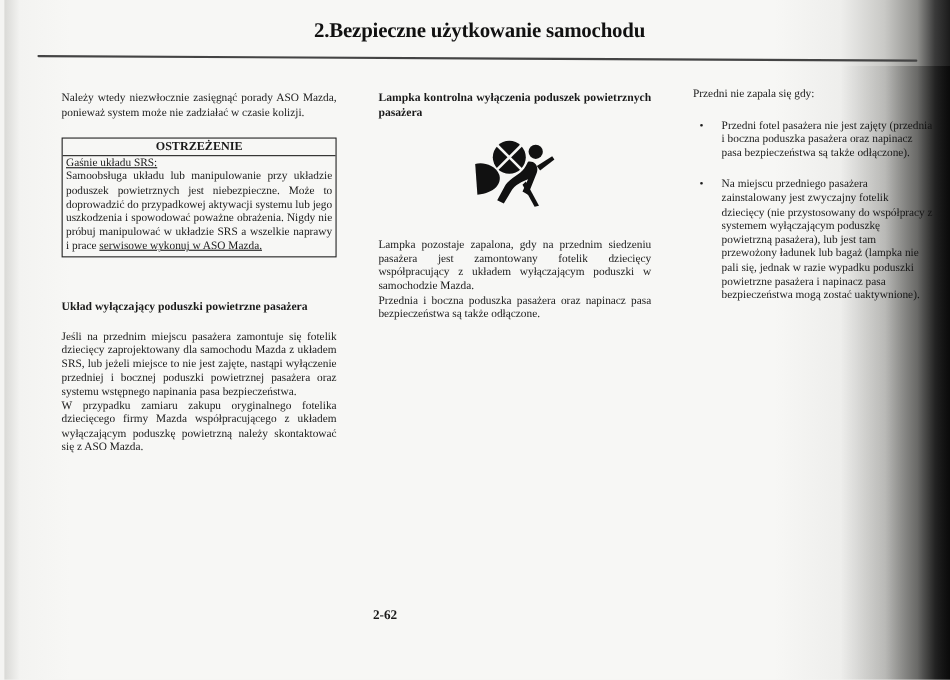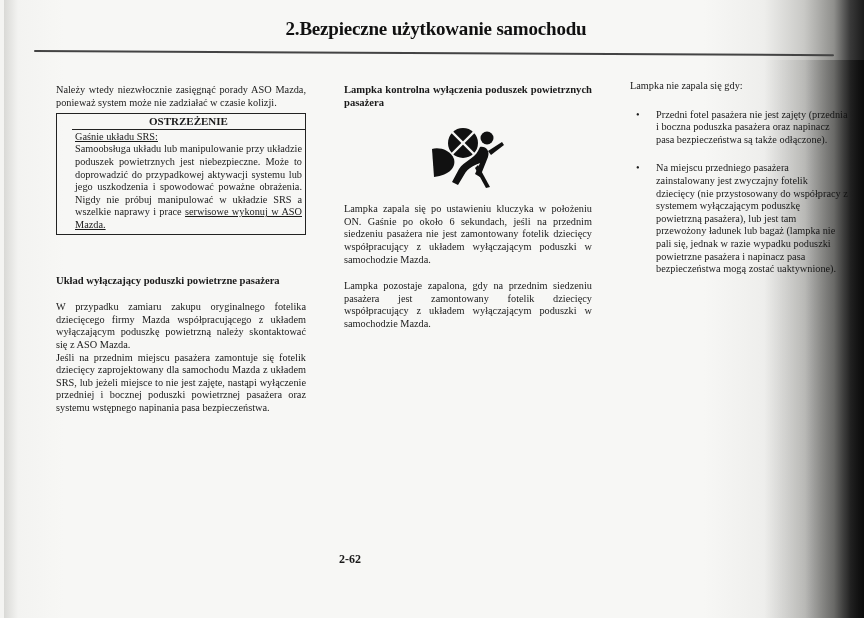--- a/index.html
+++ b/index.html
@@ -21,21 +21,21 @@
     position:absolute; left:30px; top:50px; width:800px; height:2px;
     background:#444; transform: rotate(0.3deg); transform-origin:left center;
     border-radius:2px;
   }
   .col { position:absolute; font-size:10.3px; line-height:12.6px; text-align:justify; }
   .col p { margin:0; }
   .col1 { left:52px; top:84px; width:250px; }
   .col2 { left:340px; top:84px; width:248px; }
   .col3 { left:626px; top:80px; width:218px; text-align:left; }
   .warning-box {
-    margin-top:4px; border:1.5px solid #222; padding:0 3px 2px 18px;
+    margin-top:16px; border:1.5px solid #222; padding:0 3px 2px 3px;
   }
   .warning-title {
     text-align:center; font-weight:bold; font-size:11px; border-bottom:1.5px solid #222;
     margin:0 -3px 1px -3px; padding:1px 0;
   }
   .warning-subtitle { text-decoration:underline; }
   .warning-body { text-decoration:none; }
   .last-line-u { text-decoration:underline; }
   .section-heading { font-weight:bold; font-size:10.6px; margin-top:0; }
   .gap-lg { height:40px; }
@@ -70,22 +70,22 @@
       <div class="warning-subtitle">Gaśnie układu SRS:</div>
       <div class="warning-body">
         <span>Samoobsługa układu lub manipulowanie przy układzie poduszek powietrznych jest niebezpieczne. Może to doprowadzić do przypadkowej aktywacji systemu lub jego uszkodzenia i spowodować poważne obrażenia. Nigdy nie próbuj manipulować w układzie SRS a wszelkie naprawy i prace</span>
         <span class="last-line-u">serwisowe wykonuj w ASO Mazda.</span>
       </div>
     </div>
 
     <div class="gap-lg"></div>
     <p class="section-heading">Układ wyłączający poduszki powietrzne pasażera</p>
     <div class="gap-md"></div>
+    <p>Jeśli na przednim miejscu pasażera zamontuje się fotelik dziecięcy zaprojektowany dla samochodu Mazda z układem SRS, lub jeżeli miejsce to nie jest zajęte, nastąpi wyłączenie przedniej i bocznej poduszki powietrznej pasażera oraz systemu wstępnego napinania pasa bezpieczeństwa.</p>
     <p>W przypadku zamiaru zakupu oryginalnego fotelika dziecięcego firmy Mazda współpracującego z układem wyłączającym poduszkę powietrzną należy skontaktować się z ASO Mazda.</p>
-    <p>Jeśli na przednim miejscu pasażera zamontuje się fotelik dziecięcy zaprojektowany dla samochodu Mazda z układem SRS, lub jeżeli miejsce to nie jest zajęte, nastąpi wyłączenie przedniej i bocznej poduszki powietrznej pasażera oraz systemu wstępnego napinania pasa bezpieczeństwa.</p>
   </div>
 
   <div class="col col2">
     <p class="section-heading">Lampka kontrolna wyłączenia poduszek powietrznych pasażera</p>
 
     <div class="icon-wrap">
       <svg width="80" height="64" viewBox="0 0 80 64">
 
         <path d="M4 24 C10 22 22 24 26 34 C28 42 22 50 6 52 Z" fill="#111"></path>
 
@@ -96,27 +96,27 @@
         <circle cx="59" cy="13" r="6.5" fill="#111"></circle>
 
         <path d="M60 26 L74 17 L76 20 L63 30 Z" fill="#111"></path>
 
         <path d="M52 22 C58 21 62 26 60 32 L52 52 L47 49 L52 38 C48 40 40 42 36 50 L30 60 L24 57 L31 44 C36 36 46 34 50 26 Z" fill="#111"></path>
 
         <path d="M50 40 L62 62 L58 63 L47 43 Z" fill="#111"></path>
       </svg>
     </div>
 
-    <p>Lampka zapala się po ustawieniu kluczyka w położeniu ON. Gaśnie po około 6 sekundach, jeśli na przednim siedzeniu pasażera nie jest zamontowany fotelik dziecięcy współpracujący z układem wyłączającym poduszki w samochodzie Mazda.</p>
     <div class="gap-md"></div>
     <p>Lampka pozostaje zapalona, gdy na przednim siedzeniu pasażera jest zamontowany fotelik dziecięcy współpracujący z układem wyłączającym poduszki w samochodzie Mazda.</p>
+    <p>Przednia i boczna poduszka pasażera oraz napinacz pasa bezpieczeństwa są także odłączone.</p>
   </div>
 
   <div class="col col3">
-    <p>Lampka nie zapala się gdy:</p>
+    <p>Przedni nie zapala się gdy:</p>
     <ul class="bullet-list">
       <li>Przedni fotel pasażera nie jest zajęty (przednia i boczna poduszka pasażera oraz napinacz pasa bezpieczeństwa są także odłączone).</li>
       <li>Na miejscu przedniego pasażera zainstalowany jest zwyczajny fotelik dziecięcy (nie przystosowany do współpracy z systemem wyłączającym poduszkę powietrzną pasażera), lub jest tam przewożony ładunek lub bagaż (lampka nie pali się, jednak w razie wypadku poduszki powietrzne pasażera i napinacz pasa bezpieczeństwa mogą zostać uaktywnione).</li>
     </ul>
   </div>
 
   <div class="col3-shade"></div>
 
   <div class="page-number">2-62</div>
 </div>

